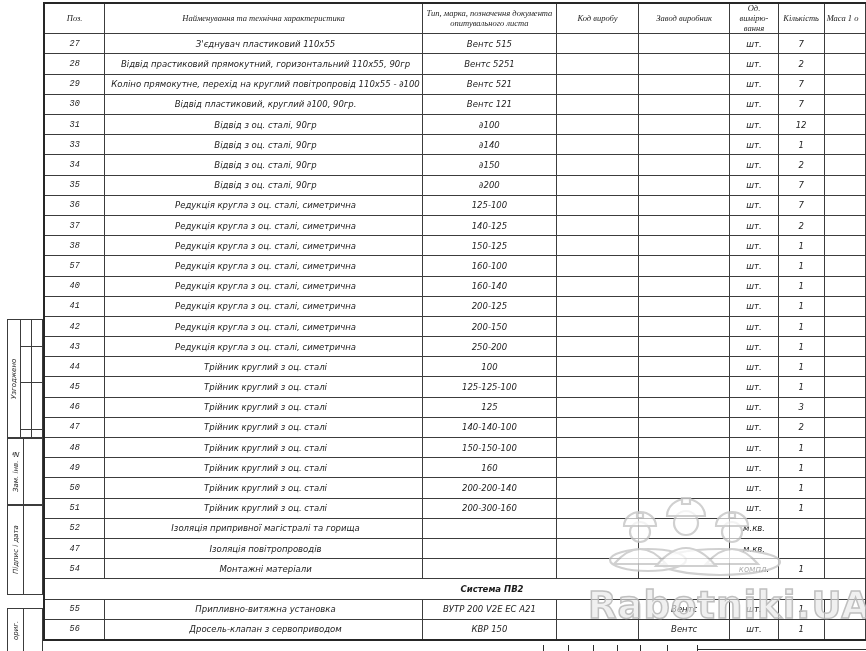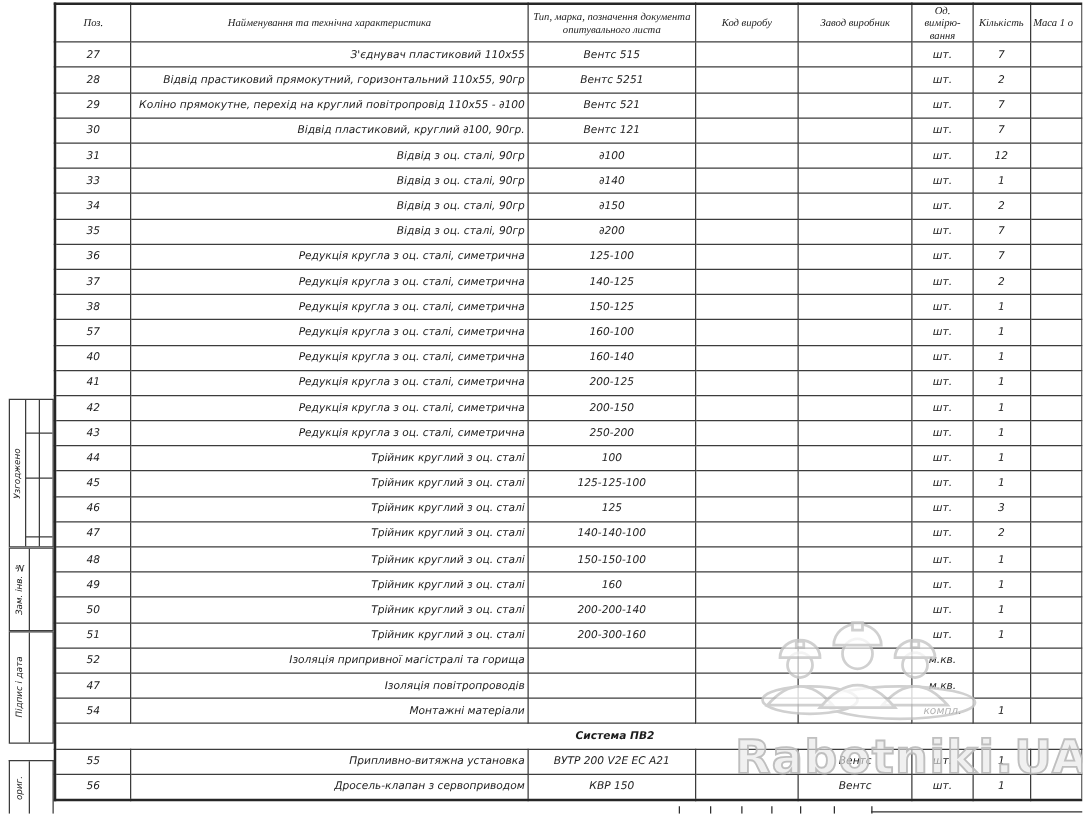--- a/index.html
+++ b/index.html
@@ -20,22 +20,22 @@
     color:#1c1c1c; font-style:italic;
     padding:0 2px; overflow:hidden;
   }
   .spec-table thead th {
     height:24px; font-size:8.5px; font-weight:normal;
     text-align:center; vertical-align:middle; line-height:1.15; white-space:normal;font-family:Liberation Serif, serif;
   }
   .spec-table tbody td {
     height:19.2px; font-size:8.5px; white-space:nowrap; vertical-align:middle;
   }
-  td.c-pos  { text-align:center; }
-  td.c-name { text-align:right; padding-left:6px; }
+  td.c-pos  { text-align:center;font-family:Liberation Mono, monospace; }
+  td.c-name { text-align:center; padding-left:6px; }
   td.c-type, td.c-code, td.c-mfr, td.c-unit, td.c-qty, td.c-mass { text-align:center; }
   td.section-cell {
     text-align:center; font-weight:bold; font-size:9px; padding-left:76px;
   }
 
   
   .side-box {
     position:absolute; border:1px solid #3c3c3c; background:#fff; box-sizing:border-box;
   }
   .side-label {

